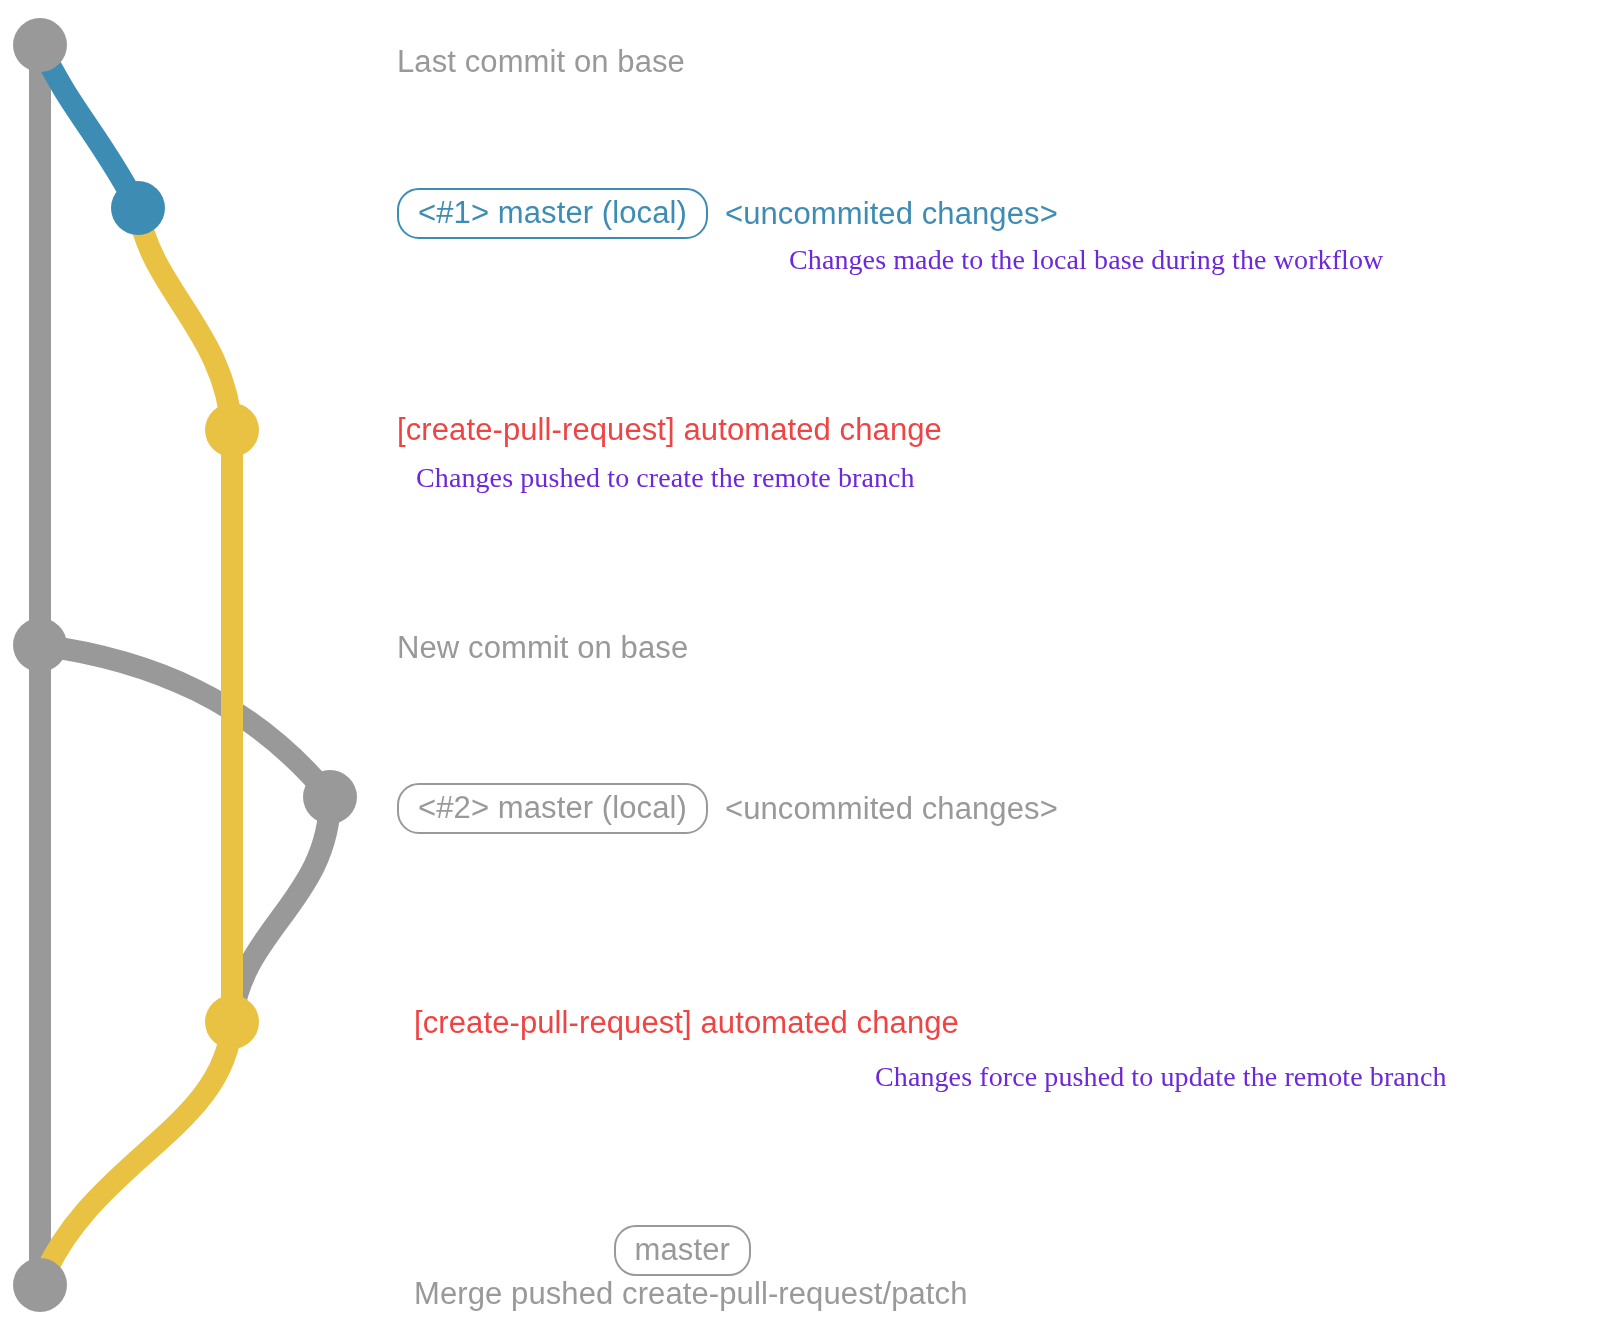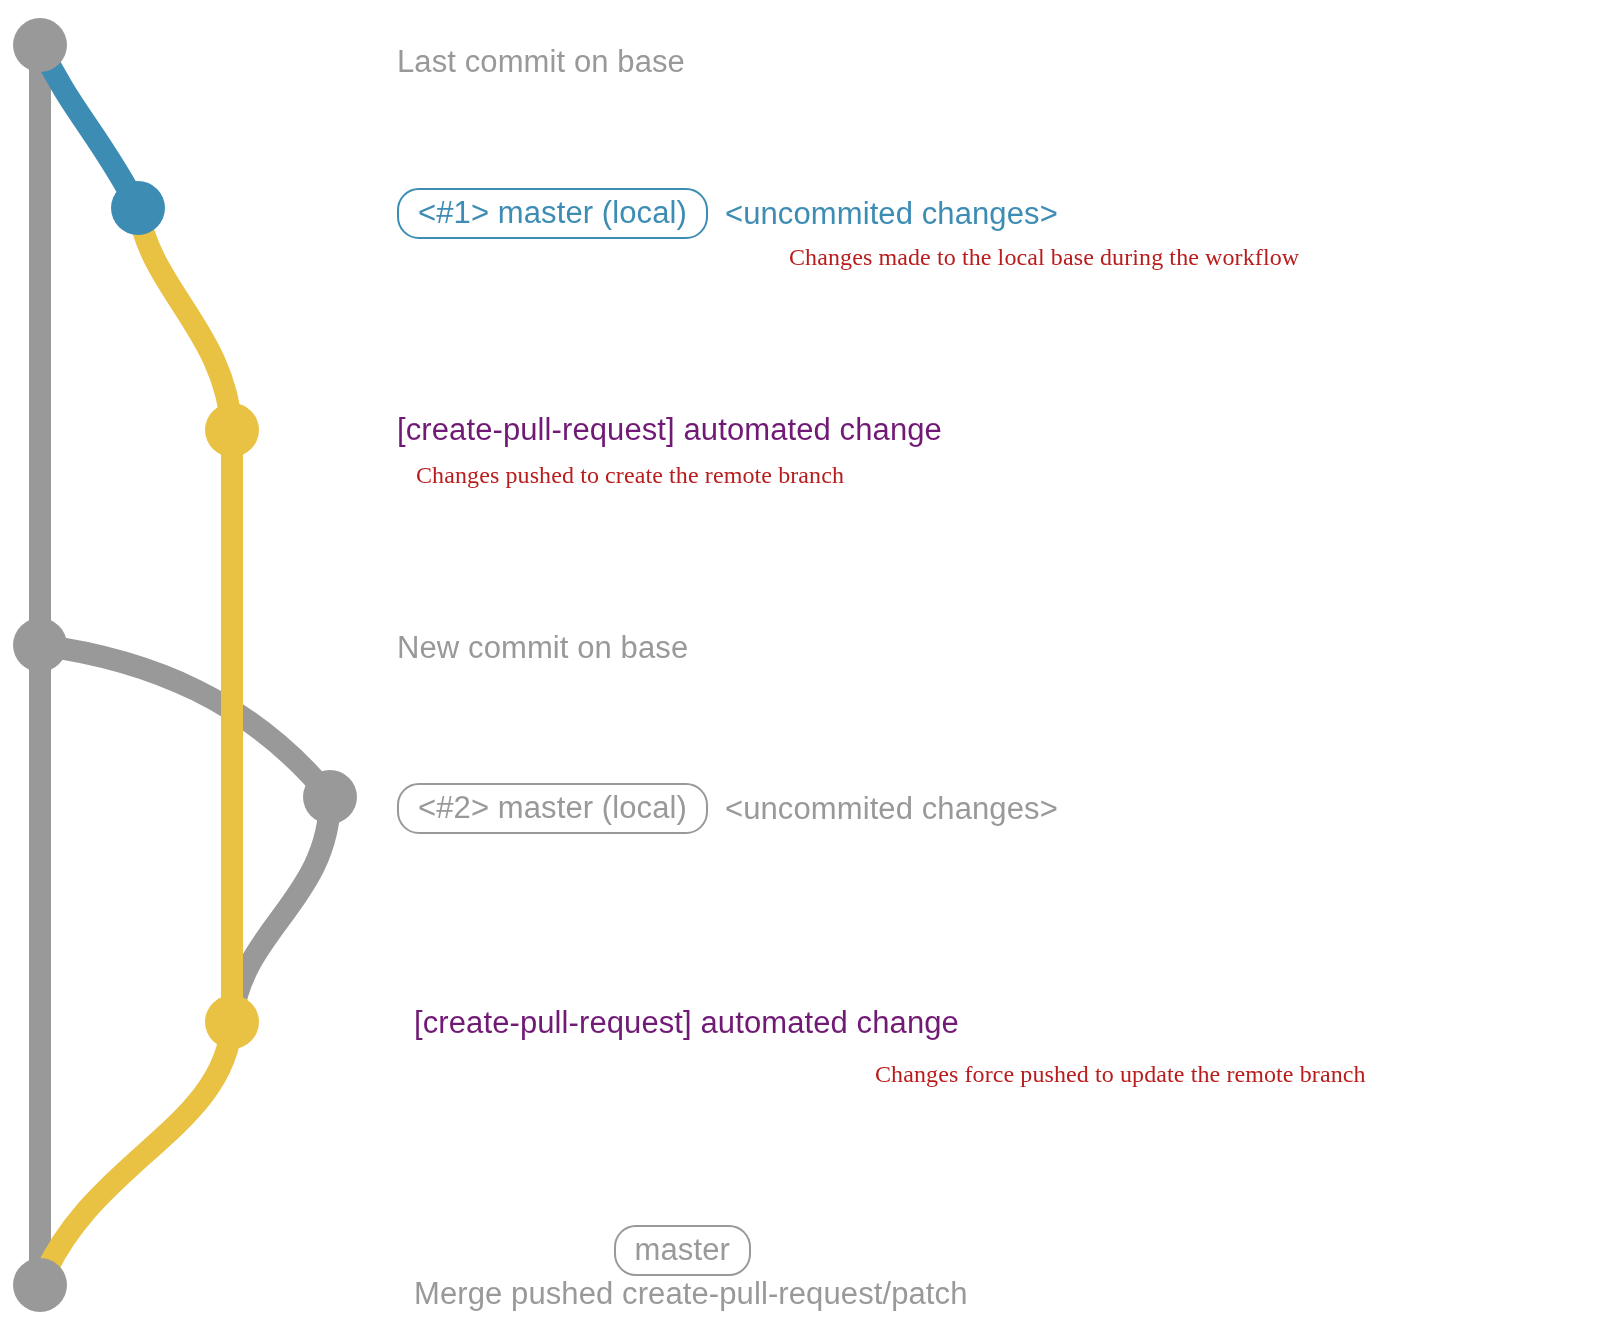--- a/index.html
+++ b/index.html
@@ -51,30 +51,30 @@
   }
   .commit-msg {
     font-family: "Liberation Sans", sans-serif;
     font-size: 31px;
     margin-left: 17px;
     letter-spacing: 0.1px;
   }
   .desc {
     position: absolute;
     font-family: "Liberation Serif", serif;
-    font-size: 24px;
-    color: #b91c1c;
+    font-size: 28px;
+    color: #6d28d9;
     white-space: nowrap;
     letter-spacing: 0.1px;
   }
 
   
   .c-gray  { color: #999999; }
   .c-blue  { color: #3d8cb4; }
-  .c-gold  { color: #701a75; }
+  .c-gold  { color: #ef4444; }
 </style>
 </head>
 <body>
 
 <div id="canvas">
 
   <svg id="graph-svg" viewBox="0 0 380 1344" preserveAspectRatio="none">
 
     <g fill="none" stroke-linecap="round" stroke-linejoin="round" stroke-width="22">
 

